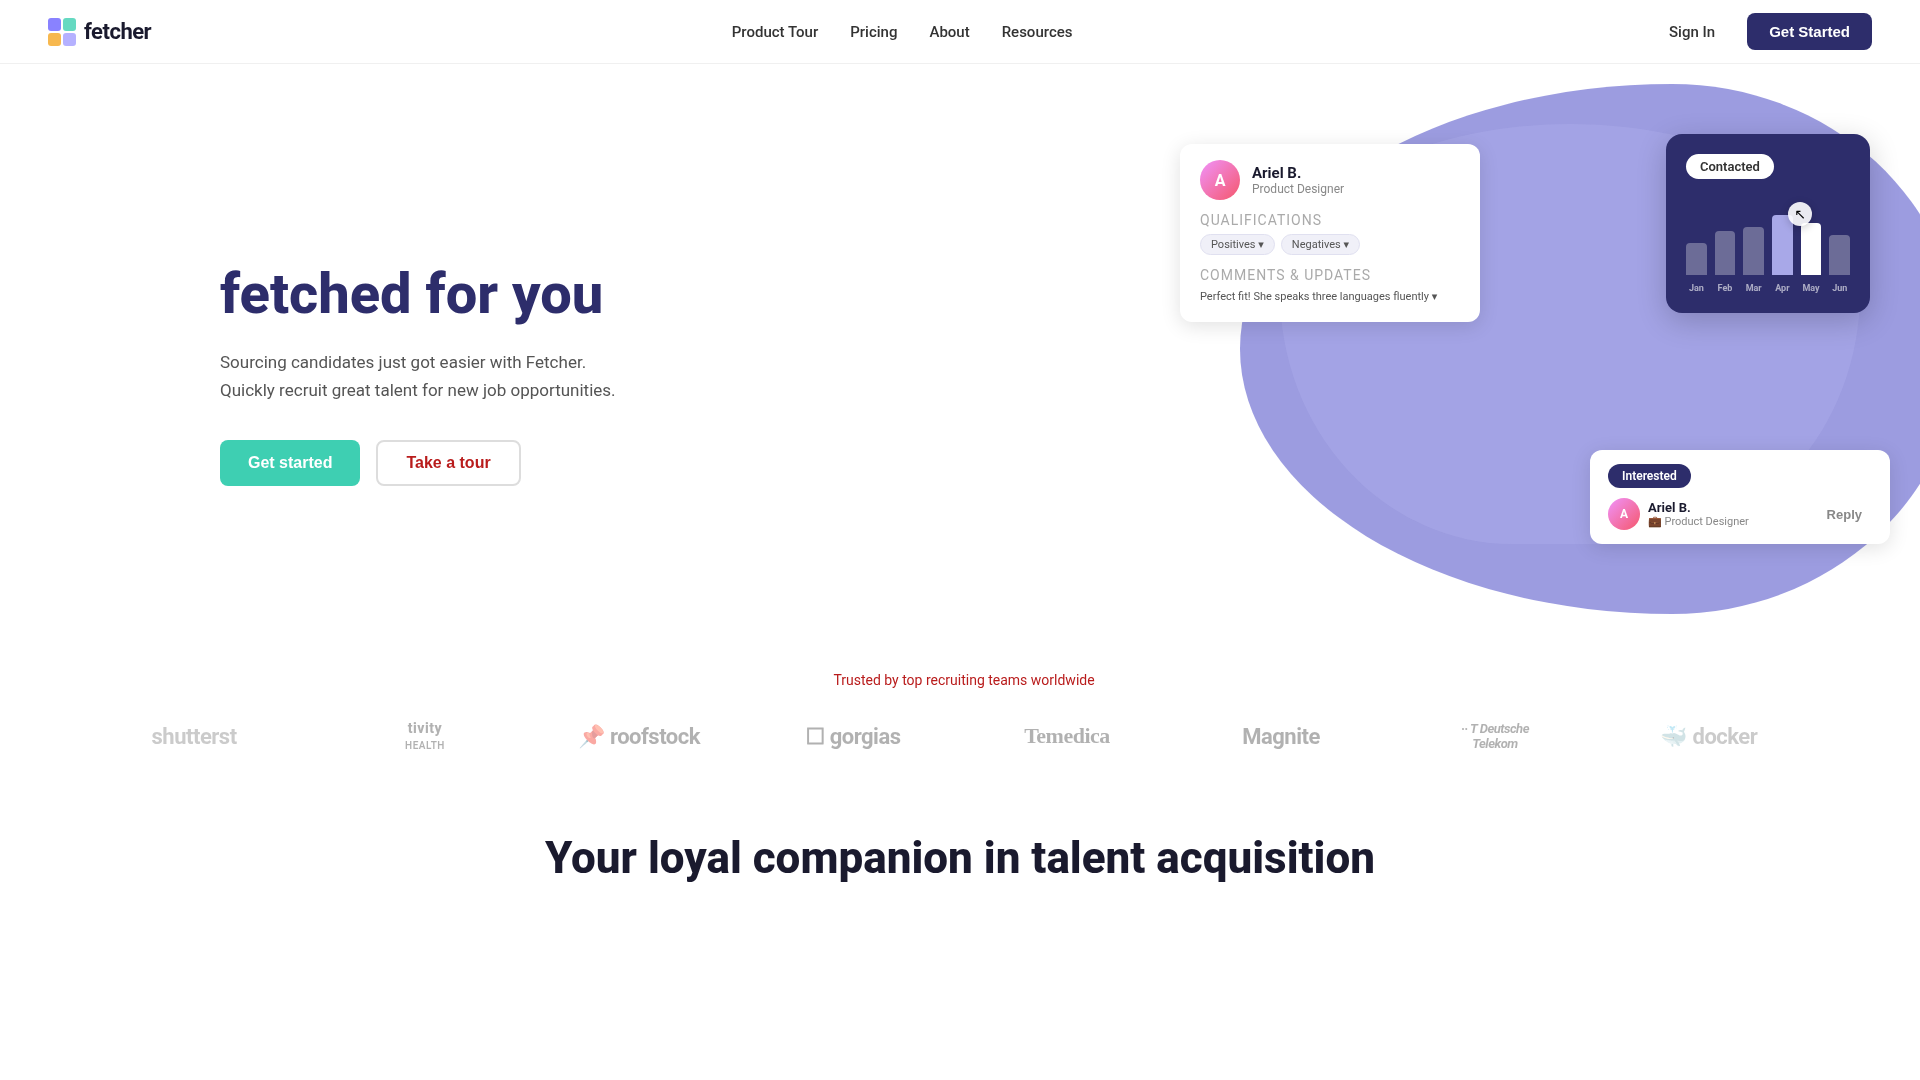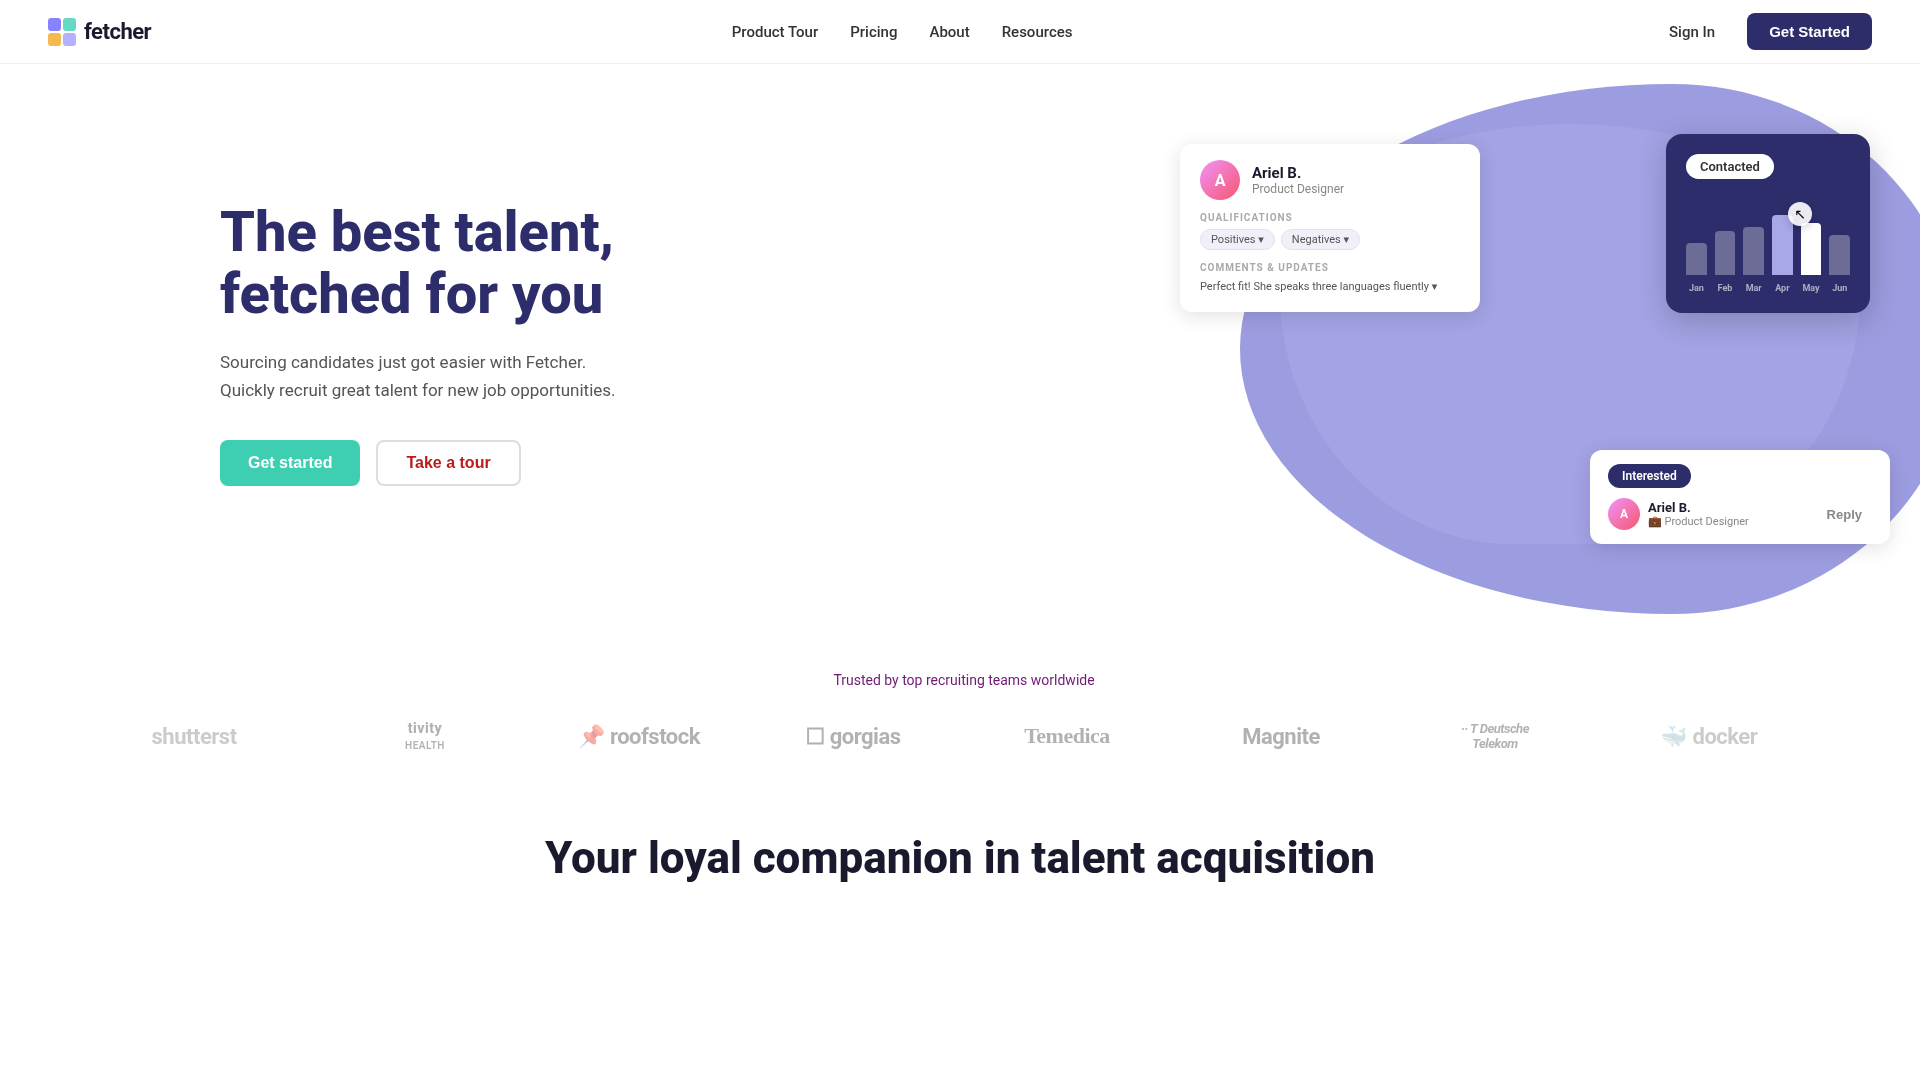--- a/index.html
+++ b/index.html
@@ -64,21 +64,21 @@
       border-radius: 12px; padding: 16px 20px; width: 300px;
       box-shadow: 0 4px 20px rgba(0,0,0,0.12);
     }
     .candidate-header { display: flex; align-items: center; gap: 12px; margin-bottom: 12px; }
     .candidate-avatar {
       width: 40px; height: 40px; border-radius: 50%; background: linear-gradient(135deg, #f093fb, #f5576c);
       display: flex; align-items: center; justify-content: center; color: #fff; font-weight: 700; font-size: 16px;
     }
     .candidate-name { font-size: 15px; font-weight: 700; color: #1a1a2e; }
     .candidate-role { font-size: 12px; color: #888; }
-    .section-label { font-size: 10px; font-weight: 700; color: #aaa; letter-spacing: 1px; margin-bottom: 6px; text-transform: uppercase; }
+    .section-label { font-size: 14px; font-weight: 400; color: #aaa; letter-spacing: 1px; margin-bottom: 6px; text-transform: uppercase; }
     .tags { display: flex; gap: 6px; margin-bottom: 12px; }
     .tag {
       font-size: 11px; background: #f0f0f8; color: #555; border-radius: 20px;
       padding: 3px 10px; border: 1px solid #e0e0f0;
     }
     .comment { font-size: 11px; color: #555; line-height: 1.5; }
 
     
     .chart-card {
       position: absolute; right: 50px; top: 70px; background: #2d2d6b;
@@ -130,21 +130,21 @@
     .reply-name { font-size: 13px; font-weight: 700; color: #1a1a2e; }
     .reply-role { font-size: 11px; color: #888; }
     .reply-btn {
       background: none; border: none; color: #888; font-size: 13px;
       font-weight: 600; cursor: pointer; padding: 4px 10px;
       border-radius: 6px;
     }
 
     
     .trusted-section { padding: 48px 0 32px; text-align: center; }
-    .trusted-label { font-size: 14px; color: #701a75; margin-bottom: 32px; padding-left: 8px; }
+    .trusted-label { font-size: 14px; color: #b91c1c; margin-bottom: 32px; padding-left: 8px; }
     .logos-row {
       display: flex; align-items: center; justify-content: center;
       gap: 14px; overflow: hidden; white-space: nowrap;
     }
     .logo-item {
       flex: 0 0 200px; display: flex; align-items: center; justify-content: center;
       opacity: 0.45; font-size: 22px; font-weight: 700; color: #555;
       letter-spacing: -0.5px;
     }
     .logo-item.partial { opacity: 0.3; }
@@ -174,21 +174,21 @@
   </div>
   <div class="nav-actions">
     <a class="btn-signin" href="#">Sign In</a>
     <button class="btn-getstarted">Get Started</button>
   </div>
 </nav>
 
 <section class="hero">
   <div class="hero-left">
     <h1 class="hero-heading">
-      <span>The best talent,</span><br>
+      <br>
       <span>fetched for you</span>
     </h1>
     <p class="hero-sub">
       <span>Sourcing candidates just got easier with Fetcher.</span><br>
       <span>Quickly recruit great talent for new job opportunities.</span>
     </p>
     <div class="hero-buttons">
       <button class="btn-primary">Get started</button>
       <button class="btn-secondary">Take a tour</button>
     </div>

